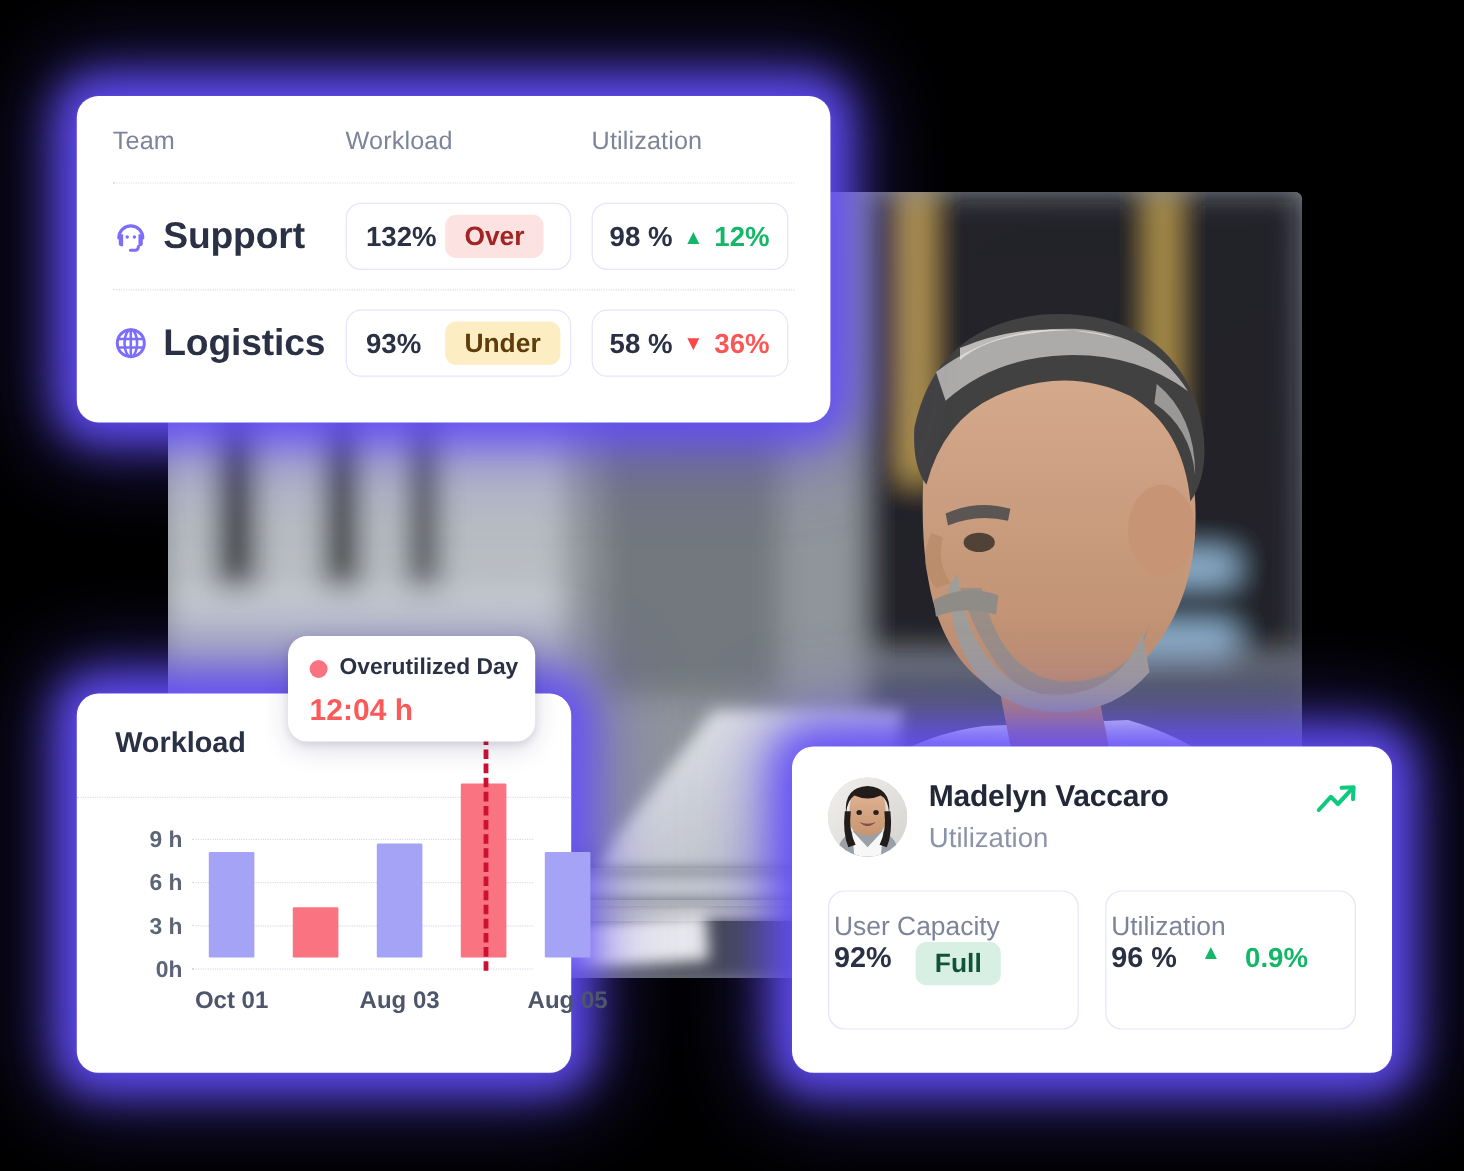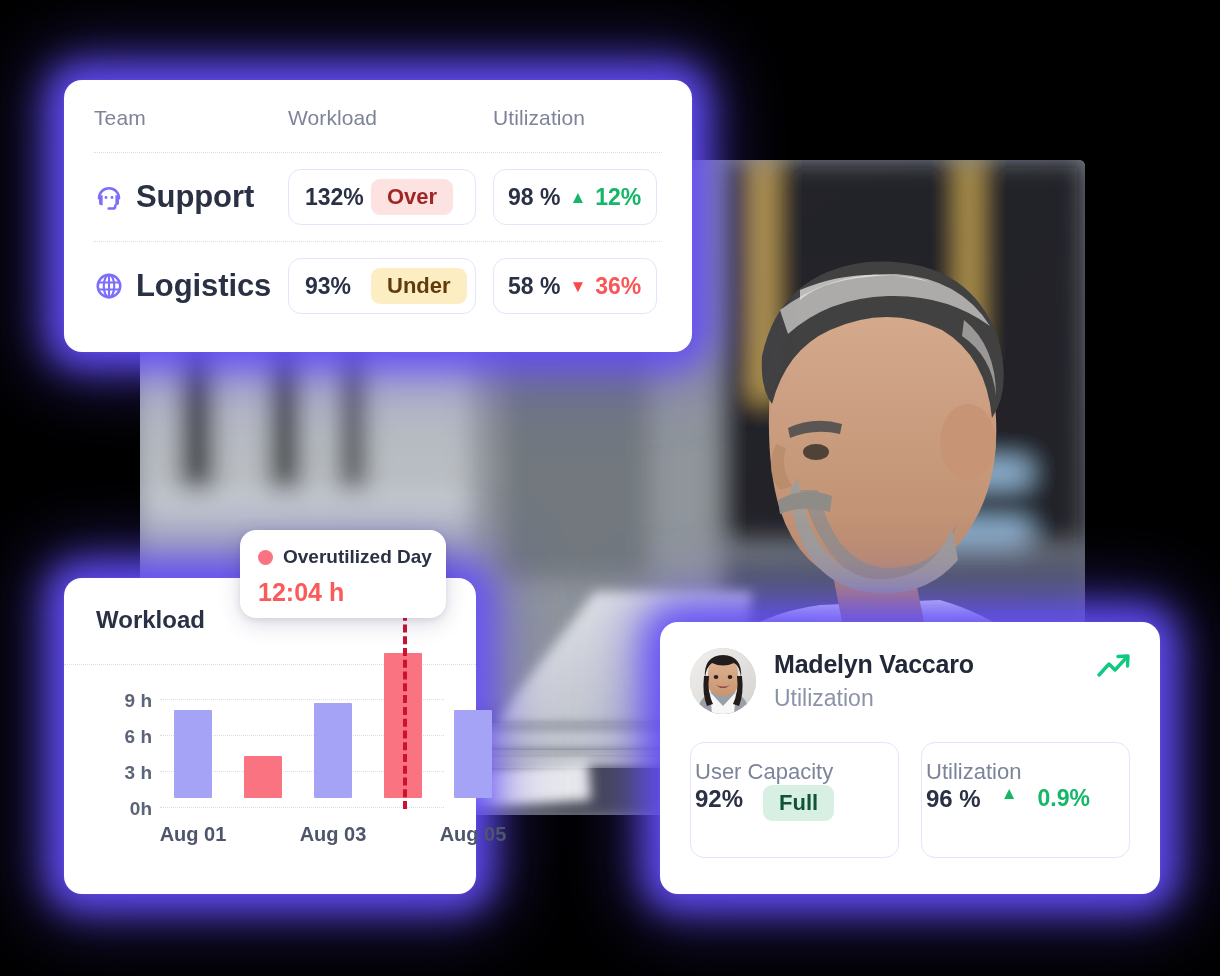--- a/index.html
+++ b/index.html
@@ -496,21 +496,21 @@
 
       <div class="bars">
         <div class="bar bar-normal" style="left:14px;  height:88px;"></div>
         <div class="bar bar-over" style="left:84px;  height:42px;"></div>
         <div class="bar bar-normal" style="left:154px; height:95px;"></div>
         <div class="bar bar-over" style="left:224px; height:145px;"></div>
         <div class="bar bar-normal" style="left:294px; height:88px;"></div>
 
         <div class="marker-line" style="left:243px; top:-63px; height:208px;"></div>
 
-        <div class="x-label" style="left:33px">Aug 01</div>
+        <div class="x-label" style="left:33px">Oct 01</div>
         <div class="x-label" style="left:173px">Aug 03</div>
         <div class="x-label" style="left:313px">Aug 05</div>
       </div>
     </div>
   </div>
 
   <div class="tooltip">
     <div class="tt-head">
       <span class="tt-dot"></span>
       <span class="tt-title">Overutilized Day</span>

